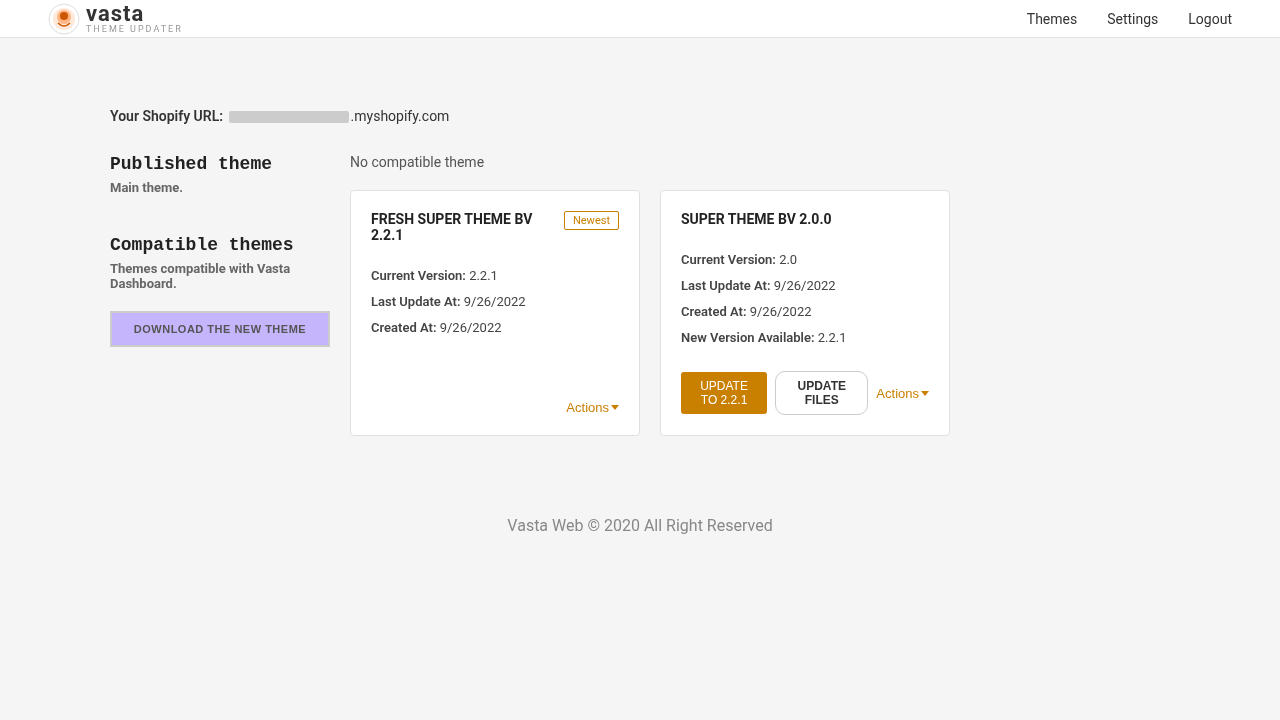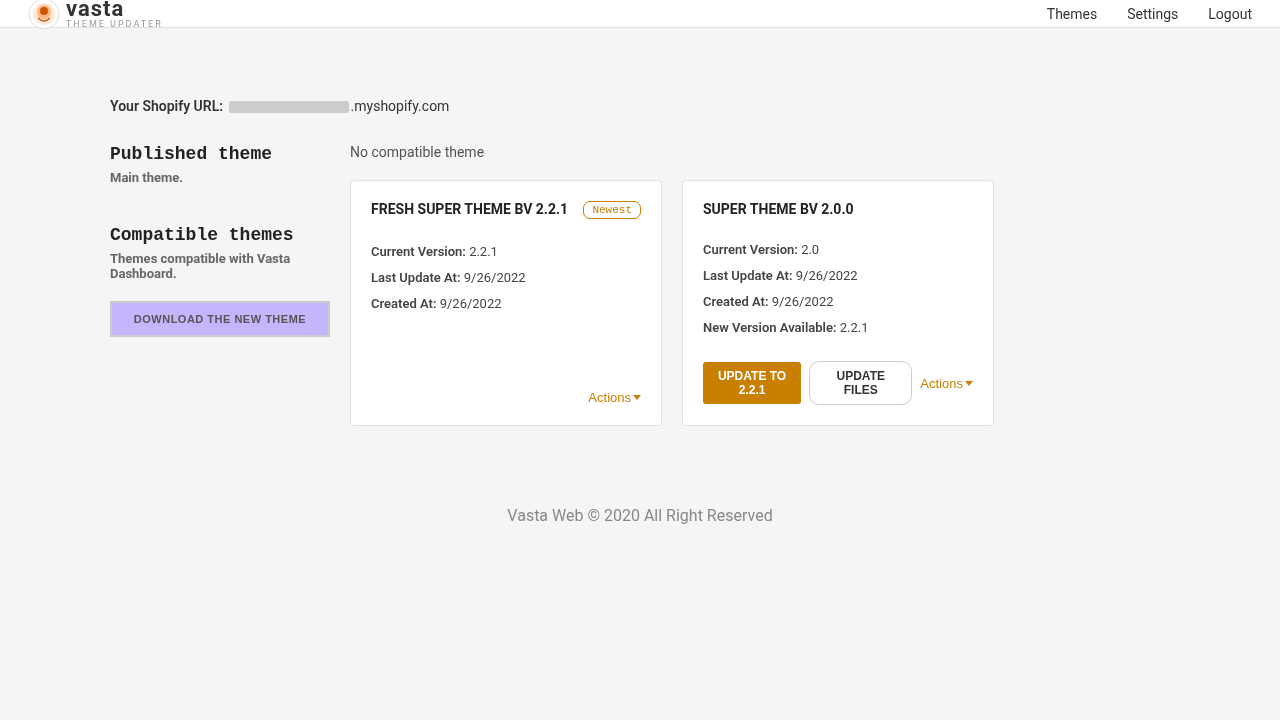--- a/index.html
+++ b/index.html
@@ -5,25 +5,25 @@
     * { box-sizing: border-box; margin: 0; padding: 0; }
     body {
       font-family: -apple-system, BlinkMacSystemFont, 'Segoe UI', Roboto, sans-serif;
       background: #f5f5f5;
       color: #333;
       font-size: 14px;
     }
     header {
       background: #fff;
       border-bottom: 1px solid #e0e0e0;
-      height: 28px;
+      height: 38px;
       display: flex;
       align-items: center;
       justify-content: space-between;
-      padding: 0 28px;
+      padding: 0 48px;
     }
     .logo {
       display: flex;
       align-items: center;
       gap: 6px;
     }
     .logo-icon {
       width: 32px;
       height: 32px;
     }
@@ -114,21 +114,21 @@
     }
     .themes-grid {
       display: flex;
       gap: 20px;
       flex-wrap: wrap;
     }
     .theme-card {
       background: #fff;
       border: 1px solid #e0e0e0;
       border-radius: 4px;
-      width: 312px;
+      width: 290px;
       padding: 20px;
       position: relative;
       display: flex;
       flex-direction: column;
       justify-content: space-between;
       min-height: 200px;
     }
     .theme-card-header {
       display: flex;
       justify-content: space-between;
@@ -140,23 +140,22 @@
       font-weight: 700;
       color: #222;
       flex: 1;
       margin-right: 10px;
     }
     .newest-badge {
       border: 1px solid #c97f00;
       color: #c97f00;
       font-size: 11px;
       padding: 2px 8px;
-      border-radius: 7px;
+      border-radius: 2px;
       white-space: nowrap;
-      font-family: Liberation Mono, monospace;
     }
     .theme-info {
       font-size: 13px;
       color: #444;
       line-height: 2;
     }
     .theme-info strong { font-weight: 600; }
     .theme-card-footer {
       display: flex;
       justify-content: flex-end;
@@ -174,21 +173,21 @@
       align-items: center;
       gap: 2px;
       text-align: center;
     }
     .update-btn {
       background: #c97f00;
       color: #fff;
       border: none;
       padding: 7px 14px;
       font-size: 12px;
-      font-weight: 700;
+      font-weight: 400;
       cursor: pointer;
       border-radius: 3px;
     }
     .update-files-btn {
       background: #fff;
       color: #333;
       border: 1px solid #ccc;
       padding: 7px 20px;
       font-size: 12px;
       font-weight: 600;

